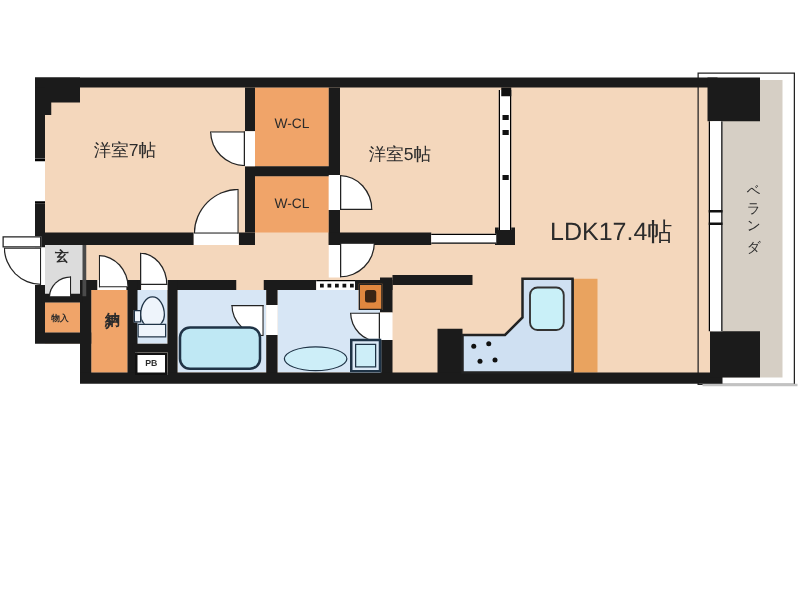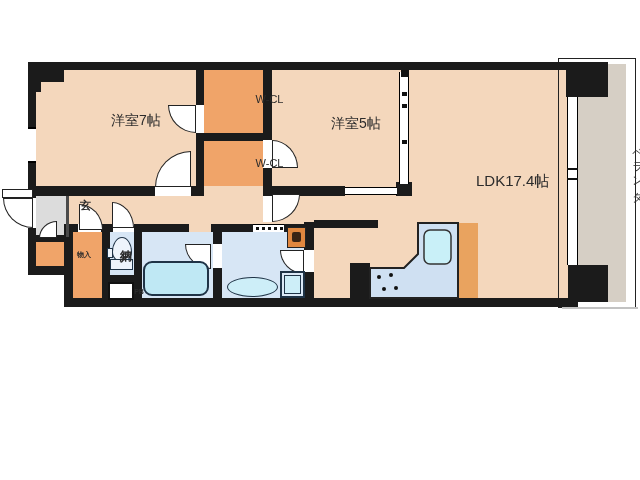--- a/index.html
+++ b/index.html
@@ -4,21 +4,21 @@
 <style>
   html,body{margin:0;padding:0;background:#fff;}
   #canvas{
     position:relative;width:640px;height:480px;background:#ffffff;overflow:hidden;
     font-family:"Liberation Sans","DejaVu Sans",sans-serif;color:#222;
   }
   .abs{position:absolute;}
   .w{position:absolute;background:#1b1b1b;}          
   .sill{position:absolute;background:#ffffff;}       
   .door{position:absolute;background:#fff;border:1.5px solid #222;box-sizing:border-box;}
-  .lbl{position:absolute;color:#2b2b2b;white-space:nowrap;margin-left:36px;}
+  .lbl{position:absolute;color:#2b2b2b;white-space:nowrap;}
   .vtxt{writing-mode:vertical-rl;text-orientation:upright;letter-spacing:2px;}
   .fix{position:absolute;box-sizing:border-box;}
   .tick{position:absolute;background:#111;}
 </style>
 </head>
 <body>
 
 <div id="canvas">
 
   <div class="abs" style="left:36px;top:66px;width:534px;height:236px;background:#f4d7bc;"></div>
@@ -148,20 +148,20 @@
     <circle cx="16" cy="68" r="2" fill="#111"></circle>
     <circle cx="28" cy="67" r="2" fill="#111"></circle>
   </svg>
 
   <div class="fix" style="left:66px;top:196px;width:3px;height:41px;background:#4a4a4a;"></div>
 
   <div class="lbl" style="left:75px;top:112px;font-size:14px;">洋室7帖</div>
   <div class="lbl" style="left:204px;top:93px;width:59px;text-align:center;font-size:11px;">W-CL</div>
   <div class="lbl" style="left:204px;top:157px;width:59px;text-align:center;font-size:11px;">W-CL</div>
   <div class="lbl" style="left:295px;top:115px;font-size:14px;">洋室5帖</div>
-  <div class="lbl" style="left:440px;top:172px;font-size:15px;">LDK17.4帖</div>
+  <div class="lbl" style="left:440px;top:172px;font-size:20px;">LDK17.4帖</div>
   <div class="lbl vtxt" style="left:594px;top:140px;font-size:11px;">ベランダ</div>
   <div class="lbl" style="left:44px;top:198px;font-size:11px;font-weight:bold;">玄</div>
   <div class="lbl vtxt" style="left:81px;top:240px;font-size:12px;font-weight:bold;">納戸</div>
   <div class="lbl" style="left:41px;top:250px;font-size:7px;font-weight:bold;">物入</div>
 
 
 </div>
 
 </body></html>

